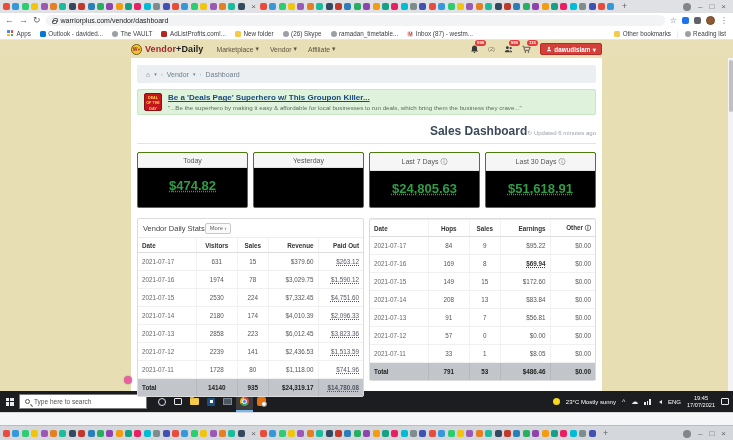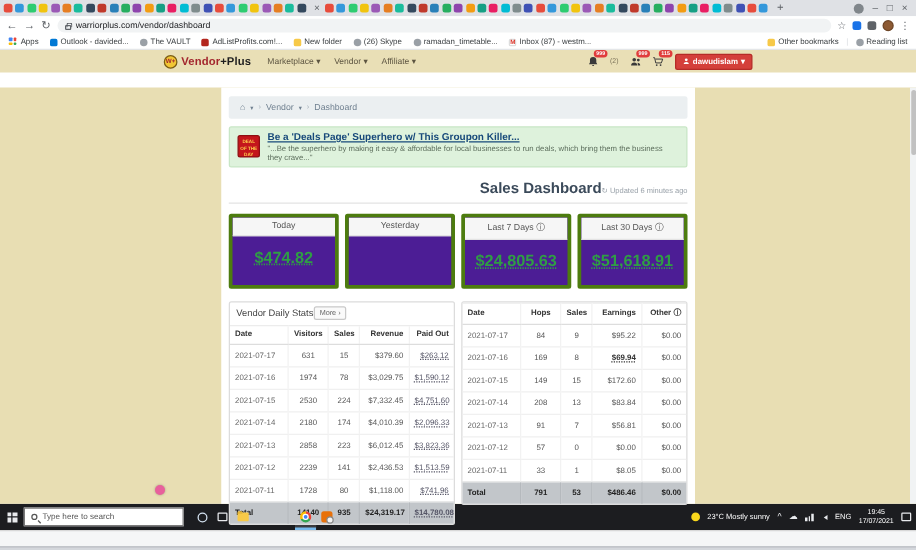--- a/index.html
+++ b/index.html
@@ -44,32 +44,32 @@
   .wp-nav{display:flex;gap:11px;font-size:6.8px;color:#5c5440;margin-left:6px}
   .wp-nav .ni{display:flex;gap:2px;align-items:center}
   .wp-right{margin-left:auto;display:flex;align-items:center;gap:9px}
   .wpico{position:relative;display:flex;align-items:center}
   .badge{position:absolute;top:-4.5px;right:-7px;background:#e03c3c;color:#fff;font-size:4.3px;line-height:5.5px;padding:0 1.8px;border-radius:4px;font-weight:bold}
   .paren{font-size:5.5px;color:#7a7258}
   .user-btn{background:#d43f3a;border:1px solid #b52b27;color:#fff;font-size:6.3px;font-weight:bold;border-radius:2px;padding:1.5px 5px;display:flex;align-items:center;gap:2.5px}
 
   
   .page{height:333px;background:#e8deb3;position:relative}
-  .content{width:379px;margin:12px auto;background:#fff;height:100%;padding:7px 6px 0}
+  .content{width:471px;margin:0 auto;background:#fff;height:100%;padding:7px 6px 0}
   .crumbbar{height:18px;background:#ebeff1;border-radius:2px;display:flex;align-items:center;padding:0 9px;gap:4px;font-size:7px;color:#708090}
   .crumb-sep{color:#a8b2bb;font-size:6px}
   .promo{margin-top:6px;background:#def2dc;border:1px solid #c8e6c5;border-radius:2px;padding:3px 6px;display:flex;gap:6px;align-items:center}
   .deal-badge{width:18px;height:18px;flex:none;background:#c4161c;border:1px solid #8e0f13;border-radius:2px;color:#ffd34d;font-size:3.7px;font-weight:bold;text-align:center;line-height:1.45;padding-top:2px}
   .promo-title{font-size:8px;font-weight:bold;color:#17497a;text-decoration:underline}
   .promo-quote{font-size:6.2px;color:#5c6e5c;margin-top:1.5px}
   .title-row{display:flex;justify-content:flex-end;align-items:baseline;margin-top:9px;padding-bottom:5px;border-bottom:1px solid #e4e4e4}
   .page-title{font-size:12px;font-weight:bold;color:#3b4a5a}
   .updated{font-size:6px;color:#9aa2aa}
   .cards{display:flex;gap:5px;margin-top:8px}
-  .card{flex:1;border:3px solid #4d7c0f;border-radius:2px;background:#4c1d95;overflow:hidden}
+  .card{flex:1;border:1px solid #4d7c0f;border-radius:2px;background:#000000;overflow:hidden}
   .card-h{background:#f6f6f6;border-bottom:1px solid #e3e3e3;font-size:7px;color:#555;text-align:center;padding:3.5px 0}
   .card-v{text-align:center;padding:8px 0 10px}
   .card-v span{font-size:13px;font-weight:bold;color:#2f9e44;text-decoration:underline dotted}
   .panels{display:flex;gap:5px;margin-top:10px}
   .panel{flex:1;border:1px solid #dcdcdc;border-radius:2px;background:#fff;align-self:flex-start}
   .panel-h{display:flex;justify-content:flex-start;align-items:center;padding:3.5px 5px}
   .panel-title{font-size:7.5px;color:#444}
   .more-btn{font-size:5.8px;color:#666;border:1px solid #c9c9c9;border-radius:2px;background:#fafafa;padding:1.5px 4px}
   table{width:100%;border-collapse:collapse;font-size:6.3px;table-layout:fixed}
   th{font-weight:bold;color:#333;padding:3.5px 4px;border-bottom:1px solid #ddd;border-top:1px solid #ececec}
@@ -271,21 +271,21 @@
           <span class="bmi i-globe"></span>
           <span>Reading list</span>
         </span>
     </span>
   </div>
 
   <div class="wp-header">
     <div class="wp-inner">
       <span class="wp-logo">
         <span class="wp-circle">W+</span>
-        <span class="wp-word"><span class="w1">Vendor</span><span class="w2">+Plus</span></span>
+        <span class="wp-word"><span class="w1">Vendor</span><span class="w2">+Daily</span></span>
       </span>
       <span class="wp-nav">
         <span class="ni">
             <span>Marketplace</span>
             <span>▾</span>
           </span>
         <span class="ni">
             <span>Vendor</span>
             <span>▾</span>
           </span>

